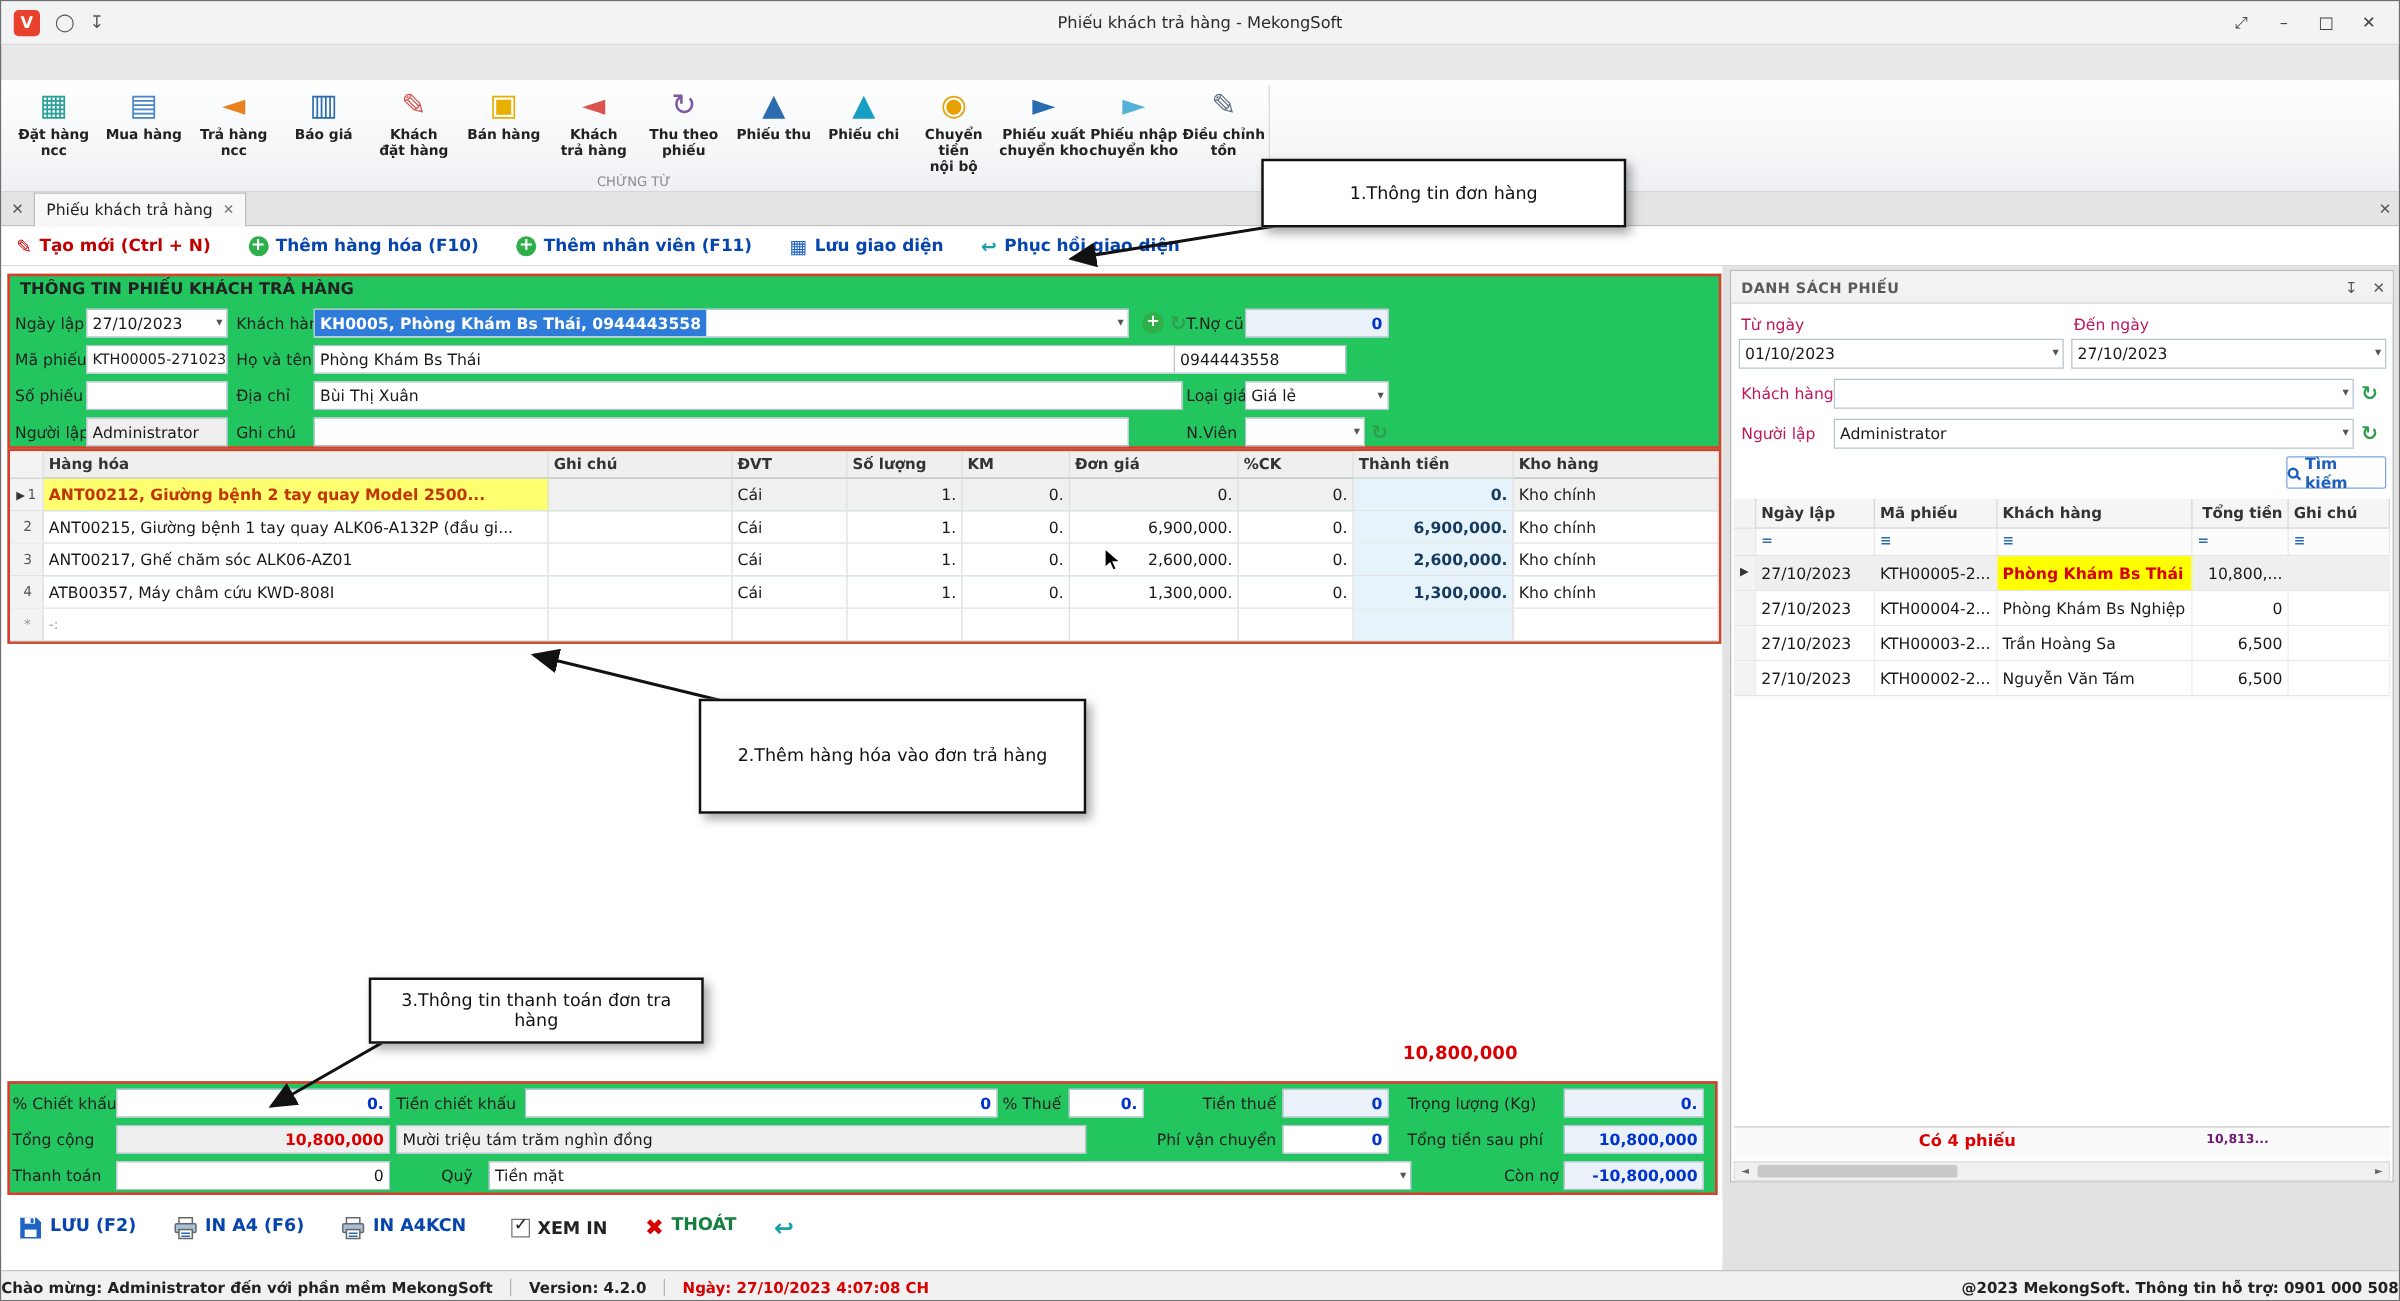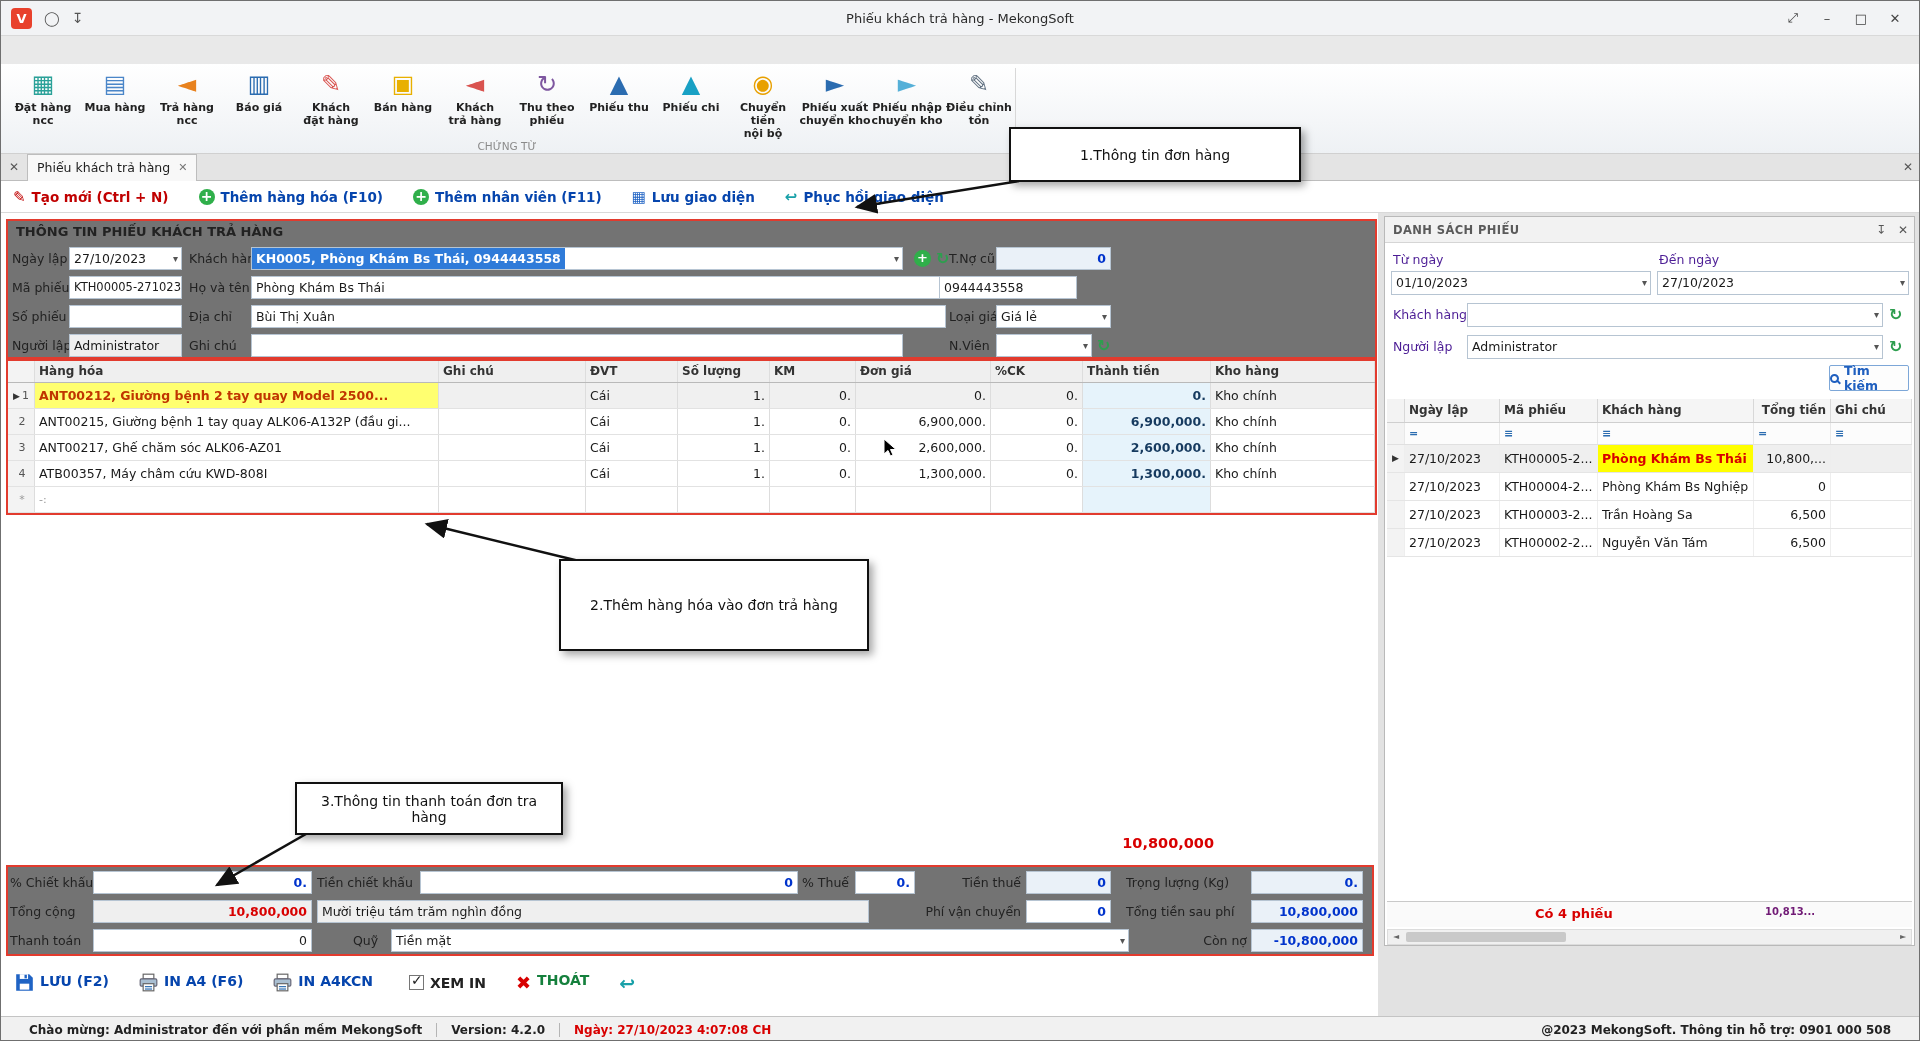--- a/index.html
+++ b/index.html
@@ -47,21 +47,21 @@
   .ab-glyph{display:inline-block;font-size:15px;line-height:16px}
   .ab-glyph.g-pencil{color:#c00000}
   .ab-glyph.g-plus{background:#2faf4a;color:#fff;border-radius:50%;width:16px;height:16px;line-height:15px;text-align:center;font-size:14px;font-weight:bold}
   .ab-glyph.g-save{color:#1f63c4}
   .ab-glyph.g-undo{color:#18a0a8;font-weight:bold}
 
   
   .leftpane{position:absolute;left:0;top:212px;width:1377px;height:803px;background:#fff}
   .rightzone{position:absolute;left:1377px;top:212px;right:0;height:803px;background:#e2e2e2}
 
-  .redbox{position:absolute;border:2px solid #e23b2e;background:#737373}
+  .redbox{position:absolute;border:2px solid #e23b2e;background:#22c55e}
   .sec-title{position:absolute;left:8px;top:3px;font-size:13px;font-weight:bold;color:#222}
 
   .frow{position:absolute;left:0;width:100%;height:24px}
   .lbl{position:absolute;height:23px;line-height:23px;font-size:12.5px;color:#222;white-space:nowrap}
   .lbl.r{text-align:right}
   .fld{position:absolute;height:23px;border:1px solid #b6c4d2;background:#fff;font-size:12.5px;line-height:21px;padding:0 4px;overflow:hidden;white-space:nowrap}
   .fld.gray{background:#efefef}
   .fld.ltblue{background:#eaf1f8}
   .fld.num{text-align:right}
   .fld.blue-val{color:#0033cc;font-weight:bold}
@@ -96,31 +96,31 @@
   .fb-item{display:flex;align-items:flex-start;gap:6px}
   .fb-label{font-size:14px;font-weight:bold;color:#0645ad}
   .fb-label.red{color:#15803d}
   .fb-label.dark{color:#222}
   .cb{width:15px;height:15px;border:1px solid #767676;background:#fff;position:relative}
   .cb::after{content:"✓";position:absolute;left:1px;top:-4px;font-size:14px;font-weight:bold;color:#222}
   .x-ic{color:#d80000;font-size:18px;font-weight:bold}
   .undo-ic{color:#18a0a8;font-size:19px;font-weight:bold}
 
   
-  .statusbar{position:absolute;left:0;top:1015px;width:100%;height:26px;background:#f1f1f1;border-top:1px solid #c4c4c4;display:flex;align-items:center;gap:14px;padding:0 28px;font-size:12px;font-weight:bold;color:#222}
+  .statusbar{position:absolute;left:0;top:1015px;width:100%;height:26px;background:#f1f1f1;border-top:1px solid #c4c4c4;display:flex;align-items:center;gap:14px;padding:0 0;font-size:12px;font-weight:bold;color:#222}
   .sep{width:1px;height:14px;background:#b5b5b5}
   .sb-date{color:#d80000}
   .sb-right{margin-left:auto}
 
   
   .rightpanel{position:absolute;left:1383px;top:215px;width:531px;height:730px;background:#fff;border:1px solid #b9b9b9}
   .rp-header{position:absolute;left:0;top:0;width:100%;height:26px;background:#f2f2f2;border-bottom:1px solid #d5d5d5;display:flex;align-items:center}
   .rp-title{padding-left:8px;font-size:11.5px;font-weight:bold;color:#5a5a5a;letter-spacing:.4px;flex:1}
   .rp-hic{width:22px;text-align:center;color:#555;font-size:12px}
-  .rp-lbl{position:absolute;font-size:12.5px;color:#4c1d95;height:22px;line-height:22px;white-space:nowrap}
+  .rp-lbl{position:absolute;font-size:12.5px;color:#be185d;height:22px;line-height:22px;white-space:nowrap}
   .rp-fld{position:absolute;height:24px;border:1px solid #b6c4d2;background:#fff;font-size:12.5px;line-height:22px;padding:0 4px;overflow:hidden;white-space:nowrap}
   .search-btn{position:absolute;left:444px;top:148px;width:80px;height:26px;border:1px solid #7da7d8;background:#fdfdfd;border-radius:2px;display:flex;align-items:center;justify-content:center;font-size:12.5px;font-weight:bold;color:#1f5fbf}
   .mag{display:inline-block;width:9px;height:9px;border:2px solid #1f5fbf;border-radius:50%;position:relative;margin-right:5px}
   .mag::after{content:"";position:absolute;width:5px;height:2px;background:#1f5fbf;transform:rotate(45deg);right:-4px;bottom:-2px}
   .rgrid{position:absolute;left:2px;top:182px;width:525px}
   .rghead{display:flex;height:24px;background:#f5f5f5;border-bottom:1px solid #cfcfcf;font-weight:bold;font-size:12px;color:#333}
   .rghead .cell{line-height:22px;border-right:1px solid #d8d8d8}
   .rfilter{display:flex;height:22px;border-bottom:1px solid #e0e0e0;background:#fcfcfc}
   .rfilter .cell{line-height:20px;border-right:1px solid #e8e8e8}
   .ficon{color:#2b6cb0;font-size:11px;font-weight:bold}

